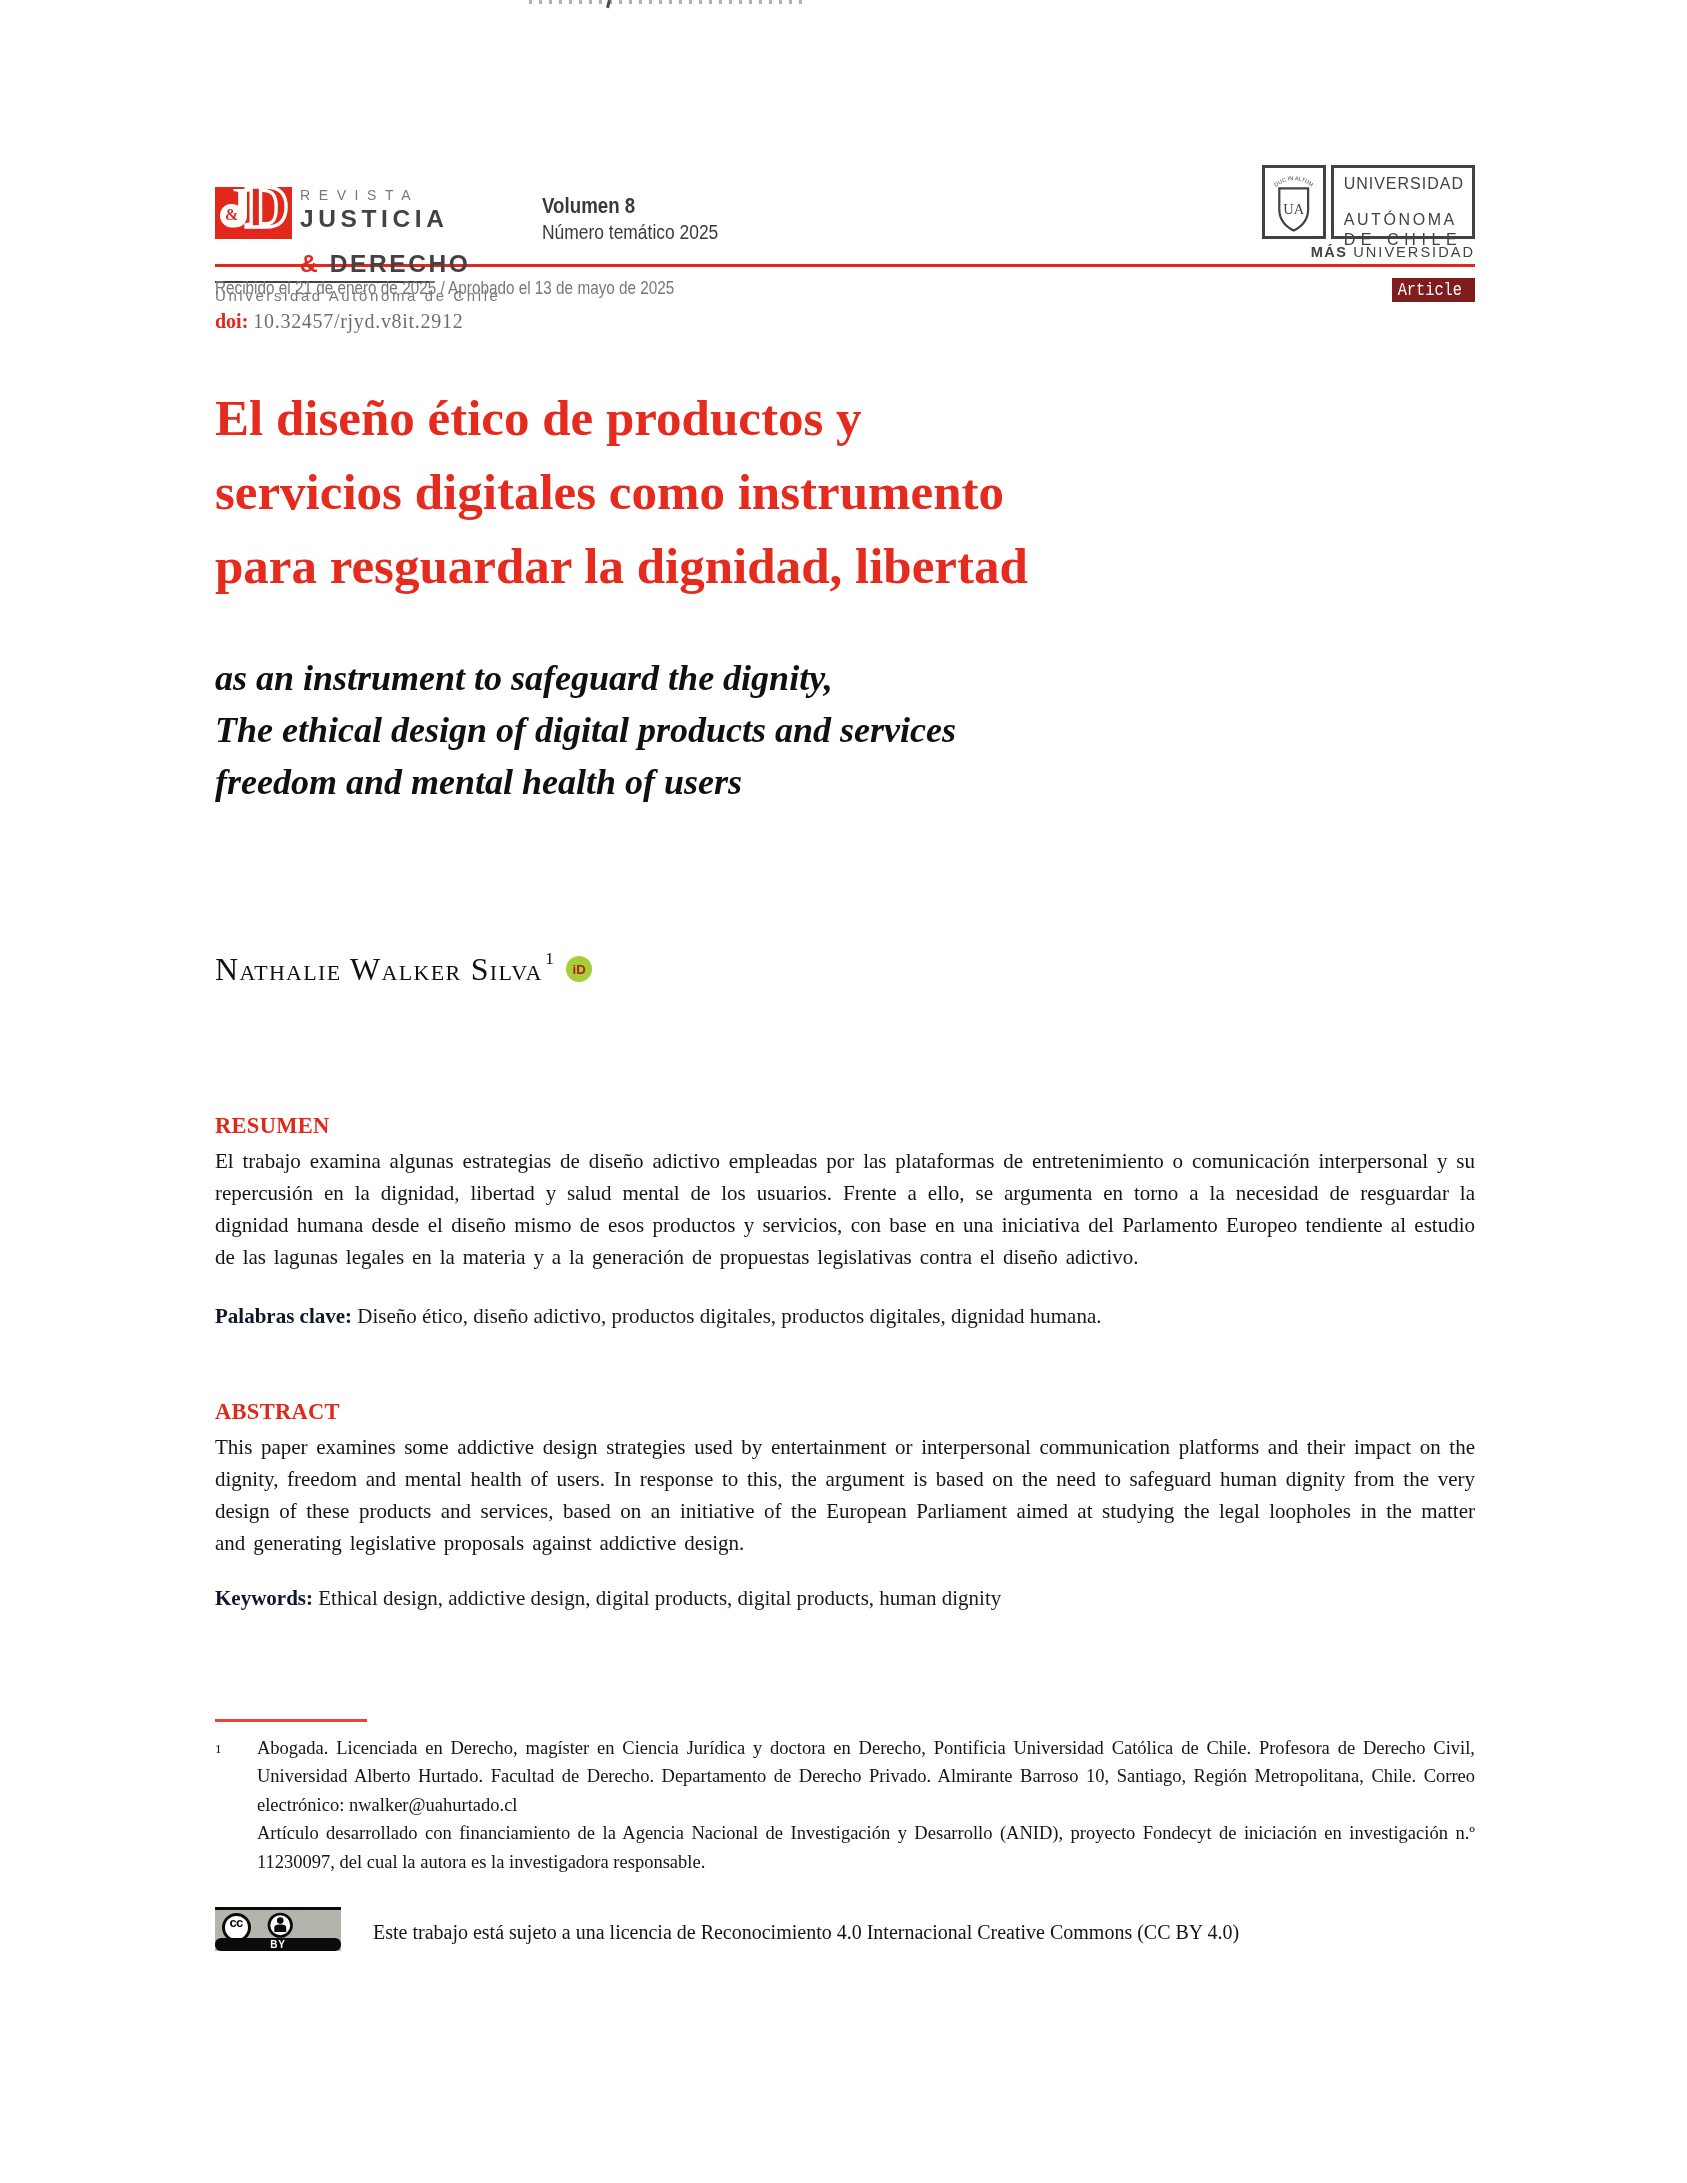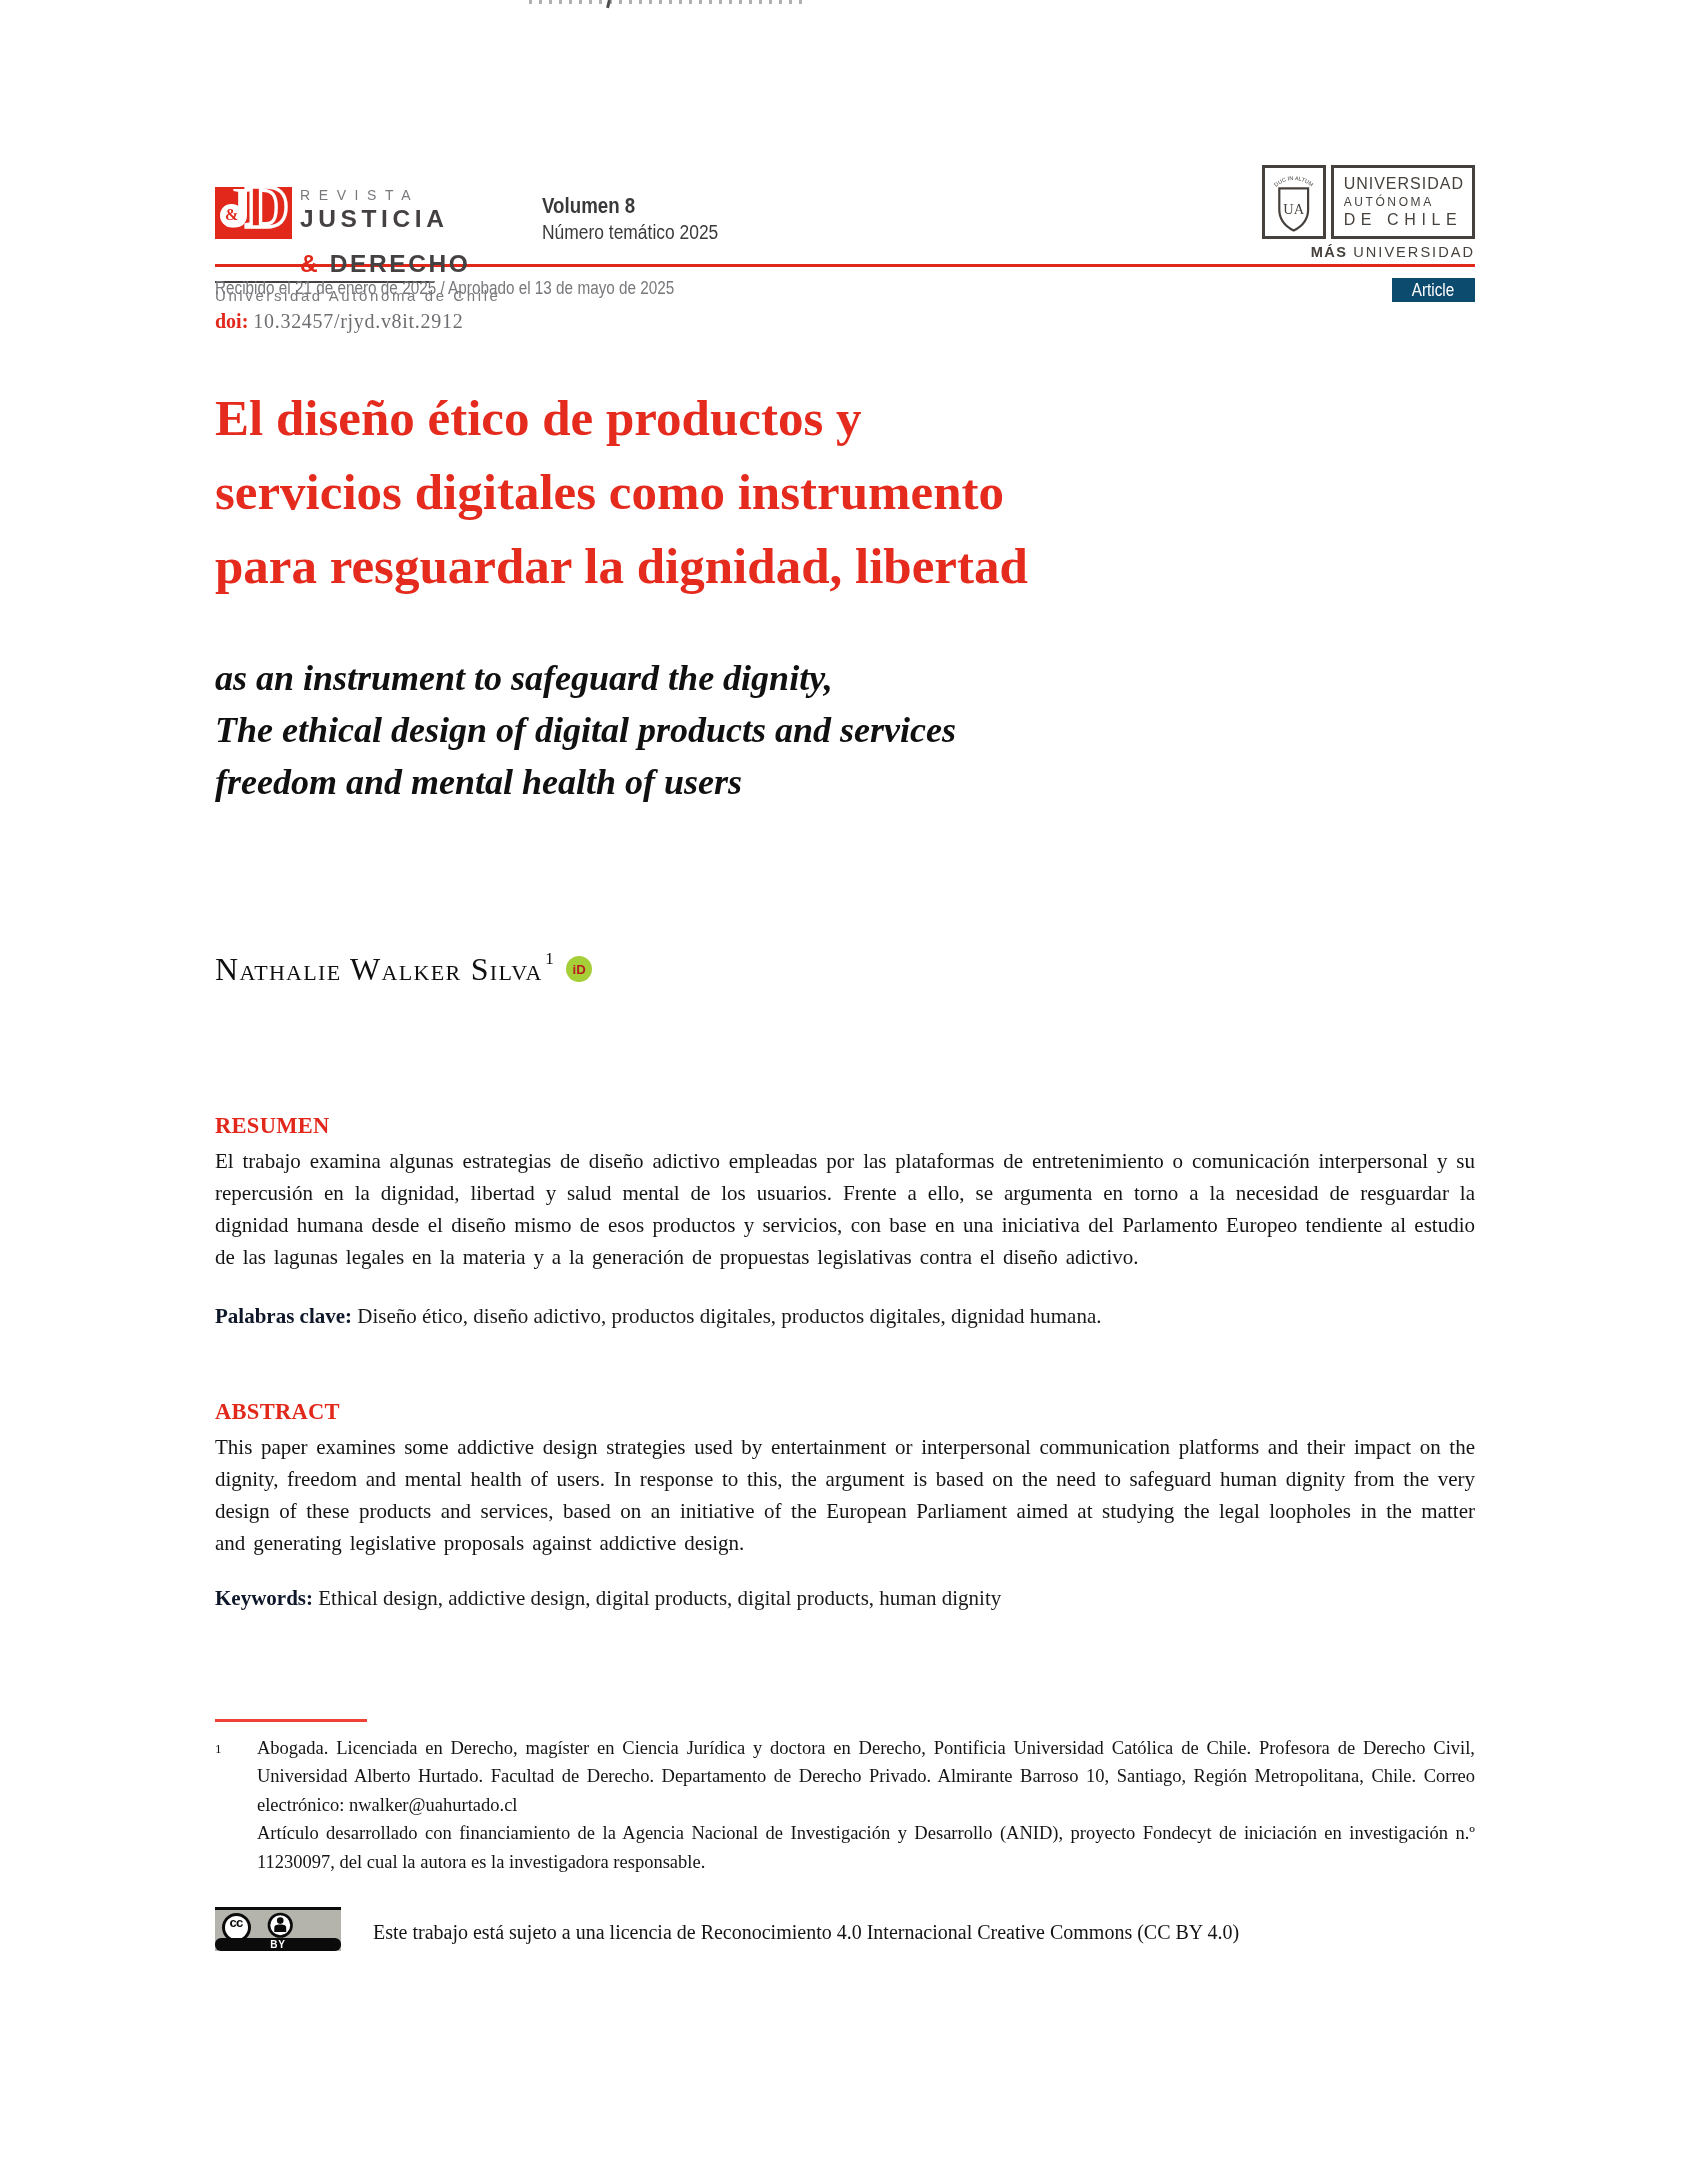--- a/index.html
+++ b/index.html
@@ -42,32 +42,32 @@
 
   .mast-spacer { flex:1; }
   .ua-logo { font-family:"Liberation Sans", sans-serif; color:#46413c; }
   .ua-boxes { display:flex; gap:5.3px; }
   .ua-shield-box { width:64px; height:74px; border:3.3px solid #46413c; padding:1.3px; }
   .ua-shield-svg { width:100%; height:100%; }
   .motto-text { fill:#46413c; font-family:"Liberation Sans", sans-serif; }
   .ua-name-box { height:74px; border:3.3px solid #46413c; padding:6.6px 8px 0 9.3px; }
   .ua-name-box div { white-space:nowrap; }
   .ua-n1 { font-size:16px; letter-spacing:1px; }
-  .ua-n2 { font-size:12px; letter-spacing:2.6px; margin-top:2px; }
+  .ua-n2 { font-size:16px; letter-spacing:2.6px; margin-top:18px; }
   .ua-n3 { font-size:16px; letter-spacing:5.6px; margin-top:2px; }
   .ua-tagline { margin-top:5.3px; text-align:right; font-size:14.6px; letter-spacing:2px; color:#46413c; white-space:nowrap; }
   .ua-tagline b { letter-spacing:1.3px; }
 
   .rule-red { margin-top:8px; width:100%; height:3.3px; background:#e2271b; }
 
   
   .meta-row { margin-top:10.6px; display:flex; justify-content:space-between; align-items:flex-start; }
   .dates { font-family:"Liberation Sans", sans-serif; font-size:18px; color:#77787b; }
-  .article-badge { background:#0c4a6e; color:#ffffff; font-family:Liberation Sans, sans-serif;
-      font-size:18px; width:83px; height:24.5px; display:flex; align-items:center; justify-content:center; }
+  .article-badge { background:#7f1d1d; color:#ffffff; font-family:Liberation Mono, monospace;
+      font-size:18px; width:83px; height:24.5px; display:flex; align-items:center; justify-content:flex-start; }
   .article-badge .condensed { transform-origin:50% 50%; }
   .doi-row { margin-top:7.3px; font-size:20px; }
   .doi-label { color:#e2271b; font-weight:bold; }
   .doi-value { color:#6d6e71; letter-spacing:0.7px; text-decoration:none; }
 
   
   .title-es { margin-top:48px; color:#e52a1e; font-weight:bold; font-size:51px; line-height:74px; }
   .title-en { margin-top:49px; color:#101010; font-weight:bold; font-style:italic; font-size:36px; line-height:52px; }
 
   

